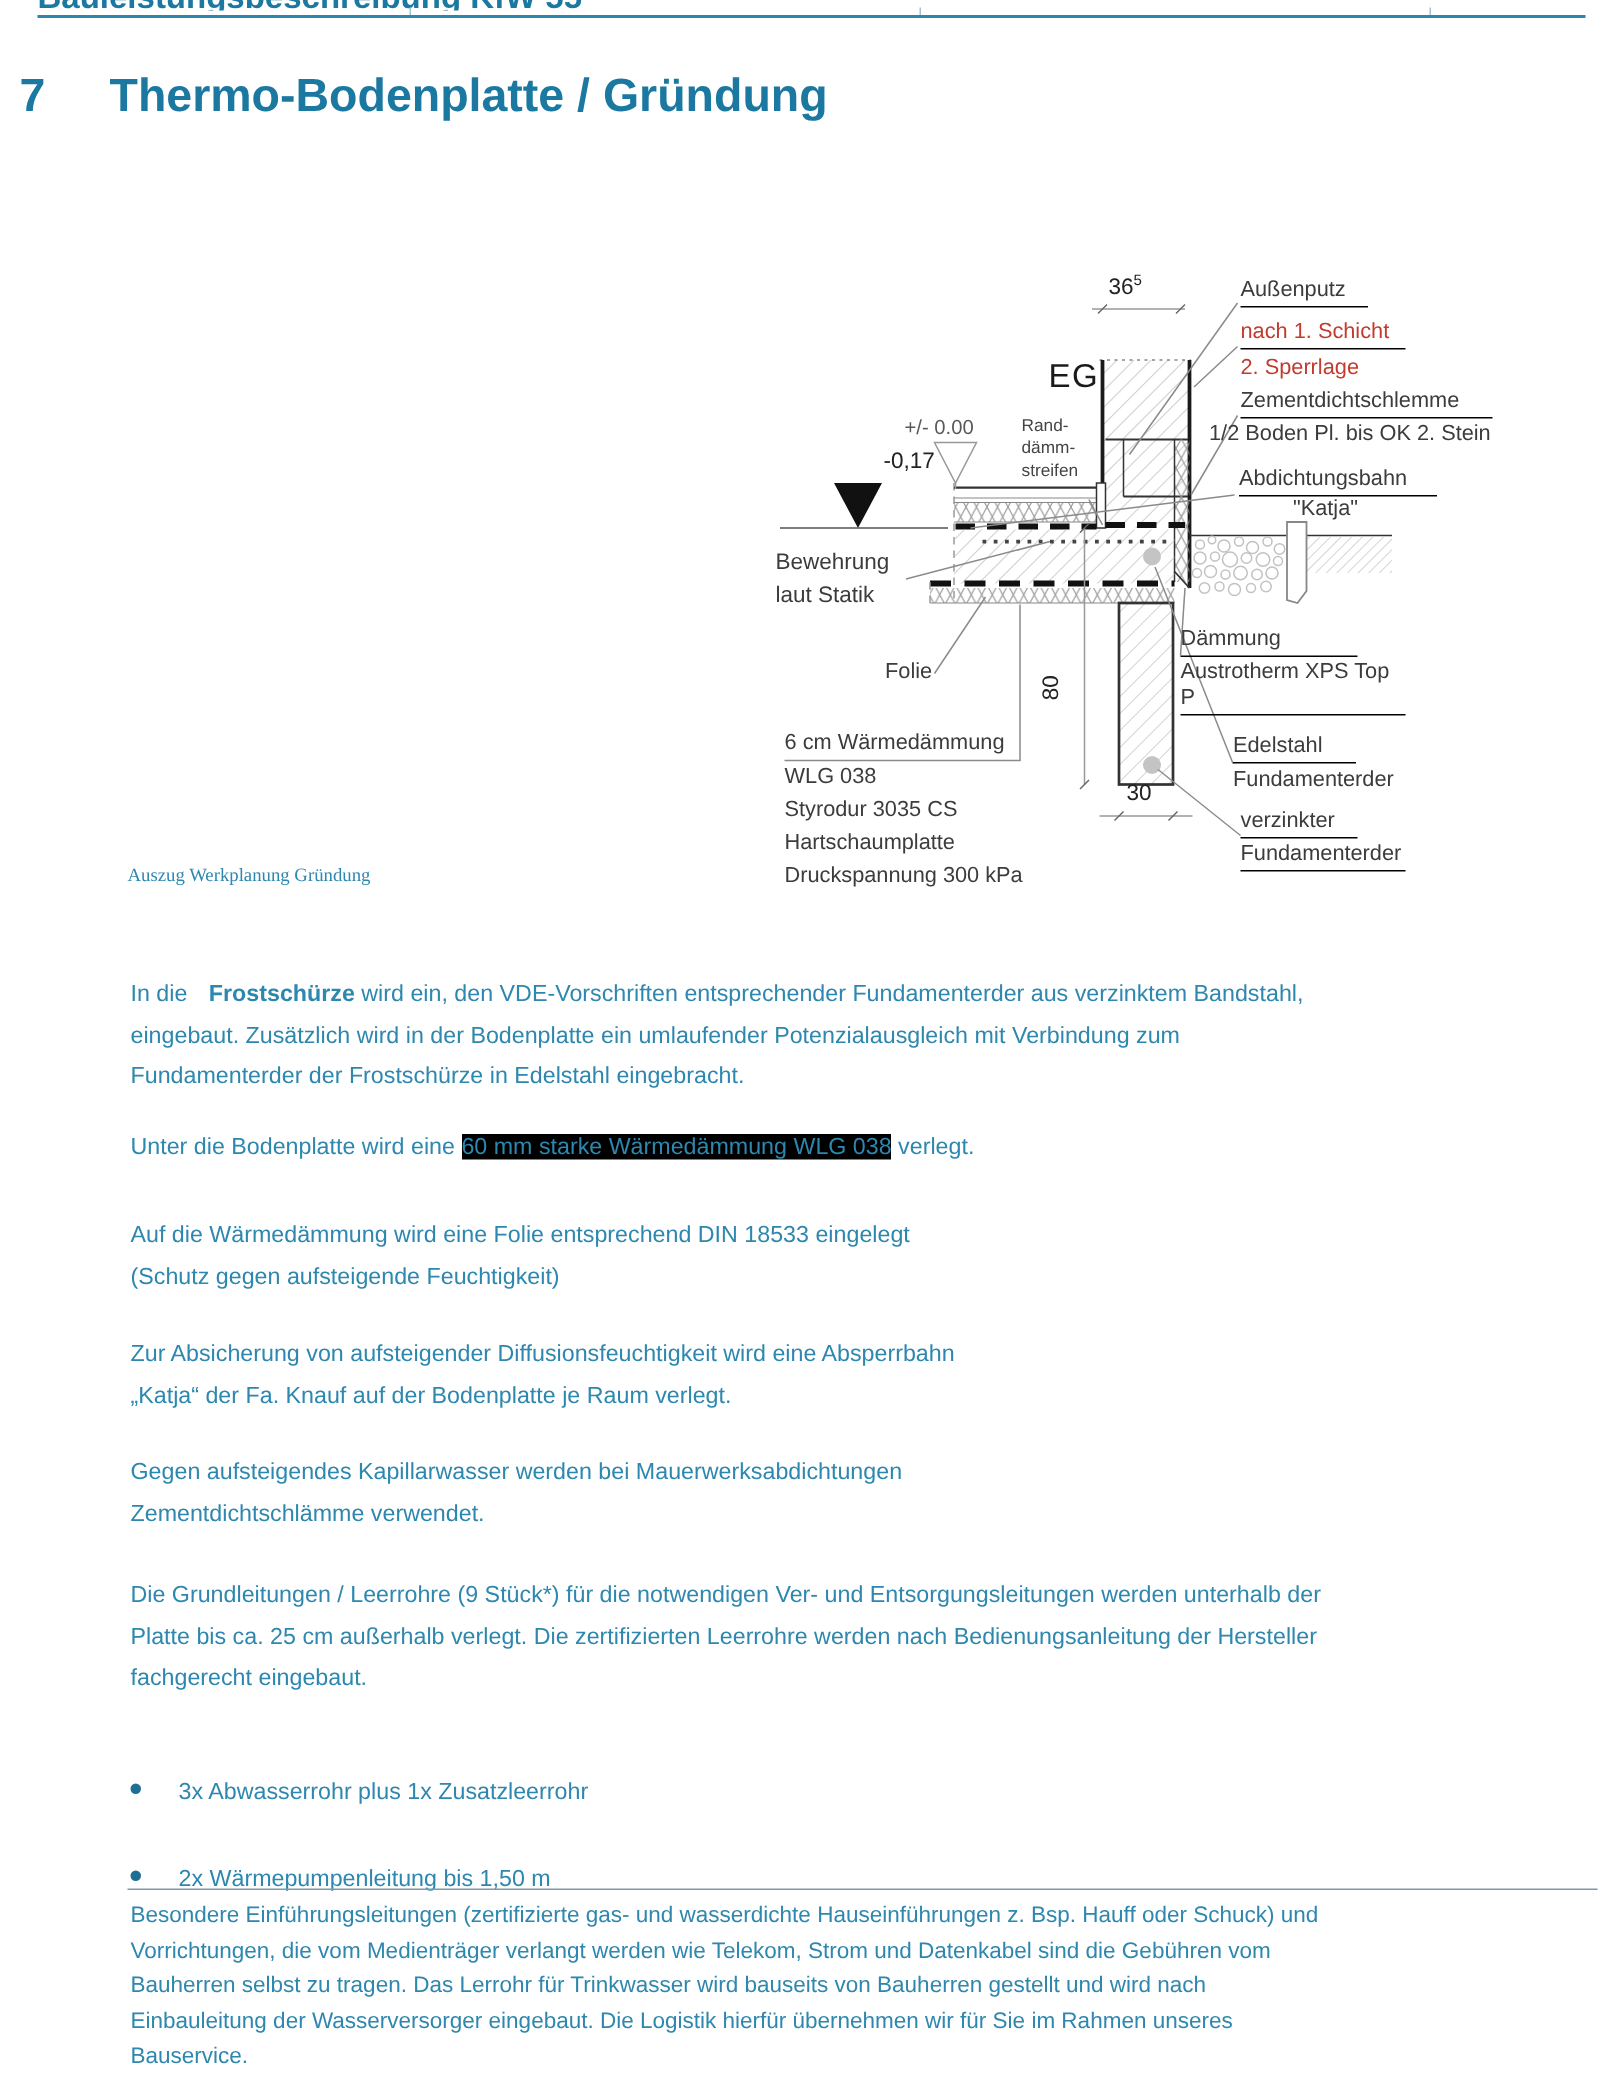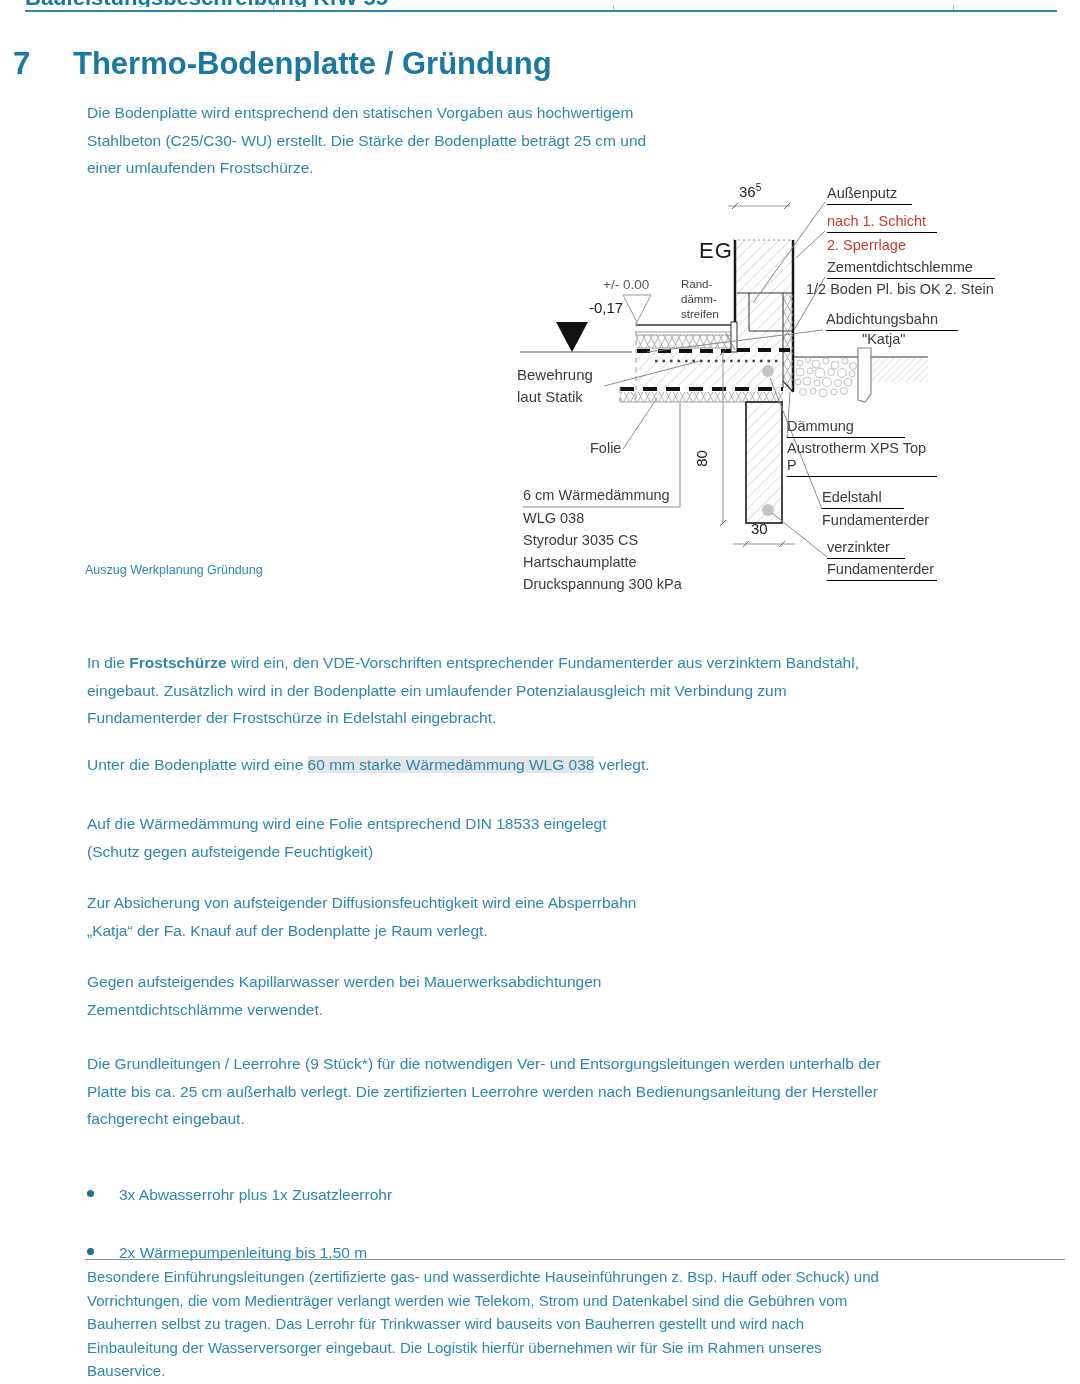--- a/index.html
+++ b/index.html
@@ -12,26 +12,26 @@
   #hdr-clip span{position:relative;top:-15px;display:inline-block;
     font-size:22px;font-weight:bold;color:#1b79a1;}
   #hdr-rule{position:absolute;top:10px;left:25px;width:1032px;height:2px;background:#2e86ad;}
   .hdr-tick{position:absolute;top:5px;width:1px;height:5px;background:#9fc4d4;}
 
   
   #h1-num{position:absolute;left:13px;top:46px;font-size:31px;font-weight:bold;color:#1b79a1;}
   #h1-title{position:absolute;left:57px;top:46px;font-size:31px;font-weight:bold;color:#1b79a1;margin-left:16px;}
   .para{position:absolute;left:87px;margin:0;font-size:15.5px;line-height:27.5px;
     color:#2d87ae;white-space:pre-line;}
-  .hl{background:#e5e5e5;}
-  .b{font-weight:bold;}
+  .hl{background:#000000;}
+  .b{font-weight:bold;margin-left:10px;}
   .bullet-row{position:absolute;left:87px;font-size:15.5px;color:#2d87ae;margin-top:36px;}
   .dot{display:inline-block;width:7px;height:7px;border-radius:50%;background:#1f6f94;
     vertical-align:middle;margin-right:25px;position:relative;top:-2px;}
-  #fig-caption{position:absolute;left:85px;top:563px;font-size:12.5px;color:#2d87ae;}
+  #fig-caption{position:absolute;left:85px;top:576px;font-size:12.5px;color:#2d87ae;font-family:Liberation Serif, serif;}
   #final-block{position:absolute;left:85px;top:1259px;width:978px;
     border-top:1px solid #7d9aac;border-bottom:1px solid #7d9aac;
     padding:5px 0 4px 2px;font-size:15px;line-height:23.5px;color:#2d87ae;white-space:pre-line;}
 
   
   #drawing{position:absolute;left:505px;top:175px;}
   .lbl{position:absolute;font-size:14.5px;line-height:17px;color:#3c3c3c;white-space:pre-line;}
   .u{border-bottom:1px solid #000000;padding-bottom:2px;display:inline-block;}
   .red{color:#c23b2e;}
   #lbl-eg{font-size:22px;color:#1a1a1a;letter-spacing:1px;}
@@ -51,23 +51,20 @@
     <span>Bauleistungsbeschreibung KfW 55</span>
   </div>
   <div id="hdr-rule"></div>
   <div class="hdr-tick" style="left:273px"></div>
   <div class="hdr-tick" style="left:613px"></div>
   <div class="hdr-tick" style="left:953px"></div>
 
   <div id="h1-num">7</div>
   <div id="h1-title">Thermo-Bodenplatte / Gründung</div>
 
-  <p class="para" style="top:99px">Die Bodenplatte wird entsprechend den statischen Vorgaben aus hochwertigem
-Stahlbeton (C25/C30- WU) erstellt. Die Stärke der Bodenplatte beträgt 25 cm und
-einer umlaufenden Frostschürze.</p>
 
   <svg id="drawing" width="485" height="430" viewBox="505 175 485 430">
     <defs>
       <pattern id="hatch" patternUnits="userSpaceOnUse" width="8" height="8" patternTransform="rotate(45)">
         <line x1="0" y1="0" x2="0" y2="8" stroke="#c2c2c2" stroke-width="1"></line>
       </pattern>
       <pattern id="insul" patternUnits="userSpaceOnUse" width="7" height="13">
         <path d="M0,0 L7,13 M7,0 L0,13" stroke="#9a9a9a" stroke-width="0.8" fill="none"></path>
       </pattern>
       <pattern id="soil" patternUnits="userSpaceOnUse" width="5" height="5" patternTransform="rotate(45)">

